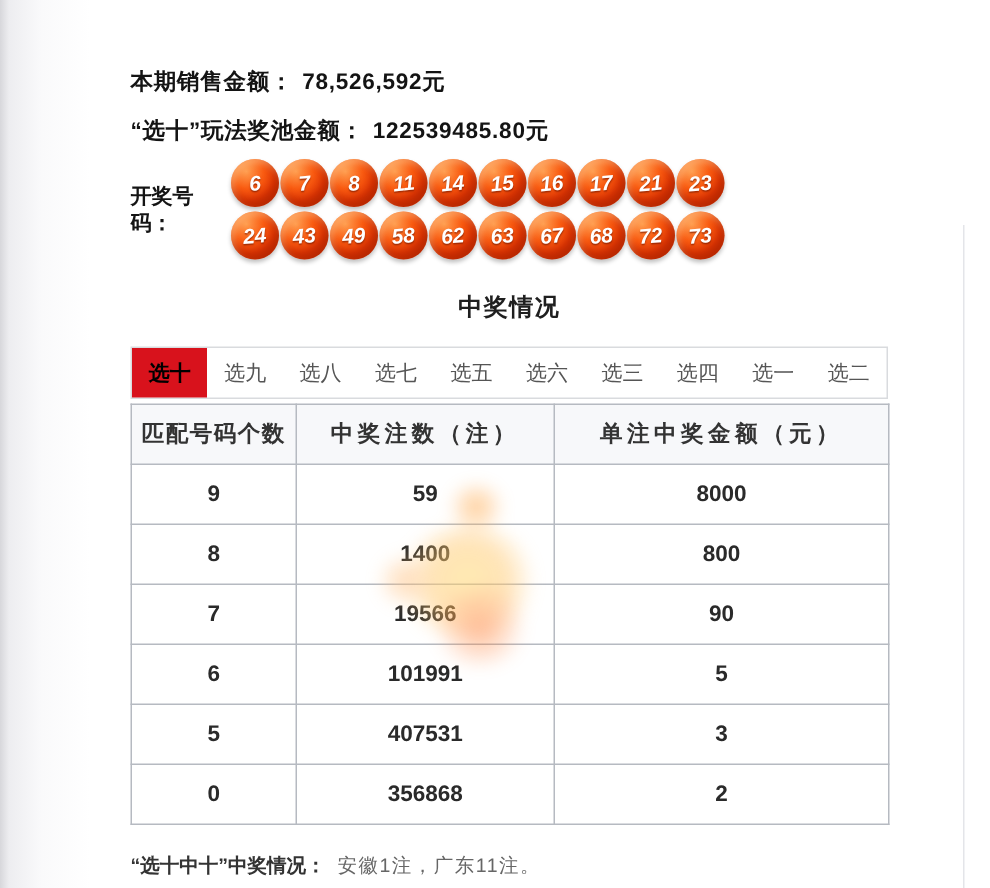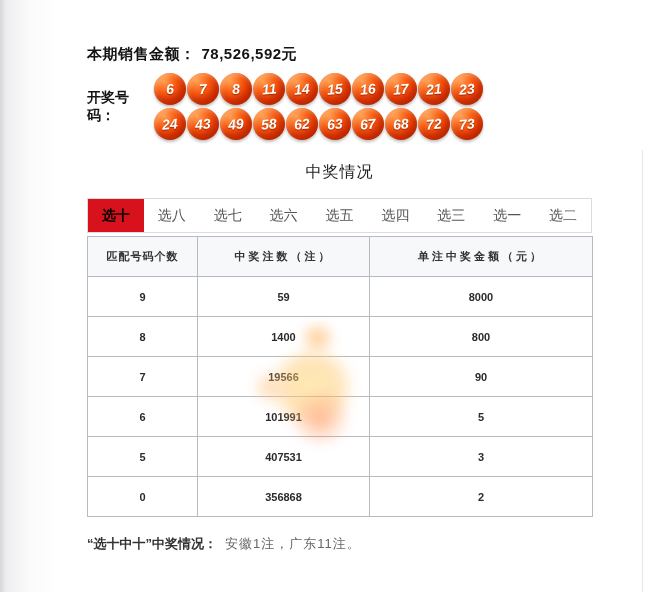--- a/index.html
+++ b/index.html
@@ -37,21 +37,21 @@
     background: radial-gradient(circle at 32% 26%, #ff9e50 0%, #f95c12 35%, #e63a03 62%, #bf2c00 100%);
     box-shadow: inset -3px -5px 6px rgba(150,25,0,.45), inset 2px 3px 4px rgba(255,200,140,.55), 0 2px 3px rgba(0,0,0,.25);
   }
   .ball span {
     color:#fff; font-weight:bold; font-style:italic; font-size:14px;
     transform: rotate(-5deg);
     text-shadow: 0 1px 1px rgba(130,30,0,.75);
   }
 
   
-  .section-title { margin-top:22px; text-align:center; font-size:16px; font-weight:normal; color:#1f1f1f; letter-spacing:1px; }
+  .section-title { margin-top:22px; text-align:center; font-size:16px; font-weight:bold; color:#1f1f1f; letter-spacing:1px; }
 
   
   .tabs {
     margin-top:15px; height:35px; display:flex;
     border:1px solid #d9dbde; background:#ffffff;
   }
   .tab {
     flex:1; display:flex; align-items:center; justify-content:center;
     font-size:14px; color:#555; cursor:pointer;
   }
@@ -60,21 +60,21 @@
   
   table.prize {
     width:505px; border-collapse:collapse; margin-top:3px;
     table-layout:fixed;
   }
   table.prize col.c1 { width:110px; }
   table.prize col.c2 { width:172px; }
   table.prize col.c3 { width:223px; }
   table.prize th, table.prize td {
     border:1px solid #b6bac1; text-align:center; height:40px;
-    font-size:11px; color:#2a2a2a;
+    font-size:15px; color:#2a2a2a;
   }
   table.prize th {
     font-weight:bold; letter-spacing:3px; color:#333; background:#f7f8fa;
   }
   table.prize th:first-child { letter-spacing:1px; }
   table.prize td { font-weight:600; background:transparent; }
 
   
   .footnote { margin-top:18px; font-size:13px; }
   .footnote .fn-bold { font-weight:bold; color:#333; }
@@ -96,20 +96,23 @@
 
 <div class="page">
   <div class="right-edge-line"></div>
 
   <div class="content">
 
     <div class="info-line first">
       <span>本期销售金额：</span><span class="val">78,526,592元</span>
     </div>
 
+    <div class="info-line second">
+      <span>“选十”玩法奖池金额：</span><span class="val">122539485.80元</span>
+    </div>
 
     <div class="draw-row">
       <div class="draw-label">开奖号码：</div>
       <div class="balls-rows">
         <div class="balls-row" id="balls-row-1">
             <div class="ball">
               <span>6</span>
             </div>
             <div class="ball">
               <span>7</span>
@@ -171,26 +174,27 @@
               <span>73</span>
             </div>
           </div>
       </div>
     </div>
 
     <div class="section-title">中奖情况</div>
 
     <div class="tabs" id="tabs">
         <div class="tab active">选十</div>
+        <div class="tab">选九</div>
         <div class="tab">选八</div>
         <div class="tab">选七</div>
+        <div class="tab">选五</div>
         <div class="tab">选六</div>
-        <div class="tab">选五</div>
+        <div class="tab">选三</div>
         <div class="tab">选四</div>
-        <div class="tab">选三</div>
         <div class="tab">选一</div>
         <div class="tab">选二</div>
       </div>
 
     <table class="prize">
       <colgroup>
           <col class="c1">
           <col class="c2">
           <col class="c3">
         </colgroup>

